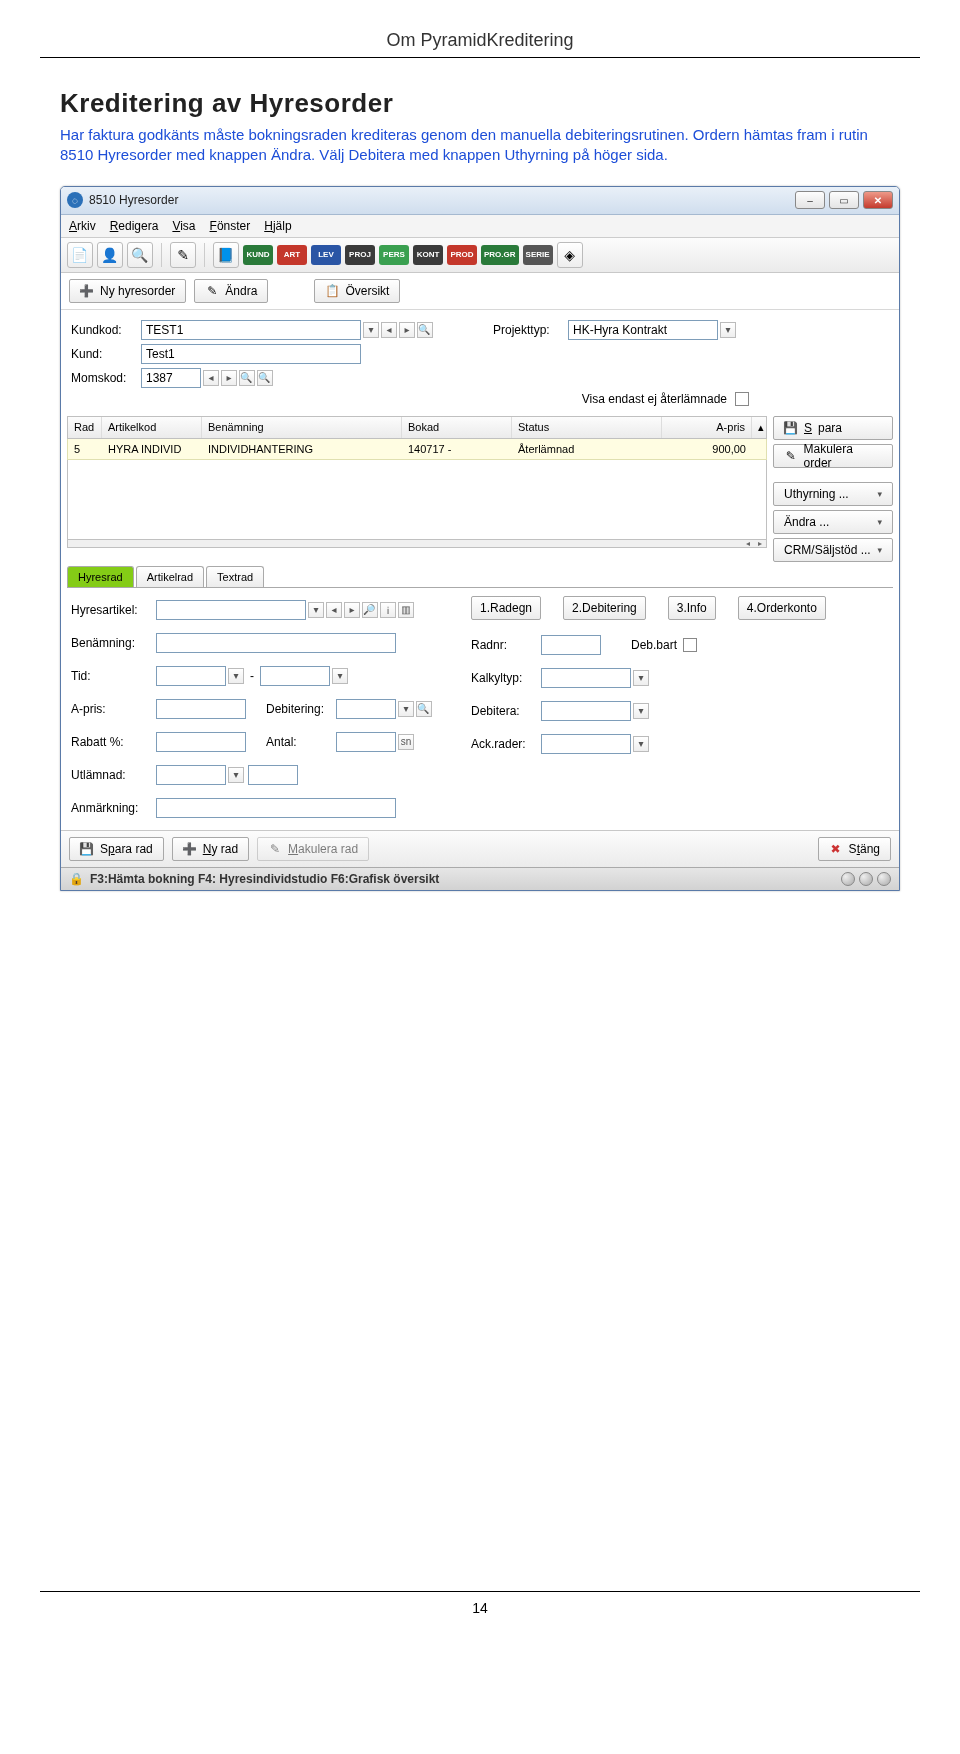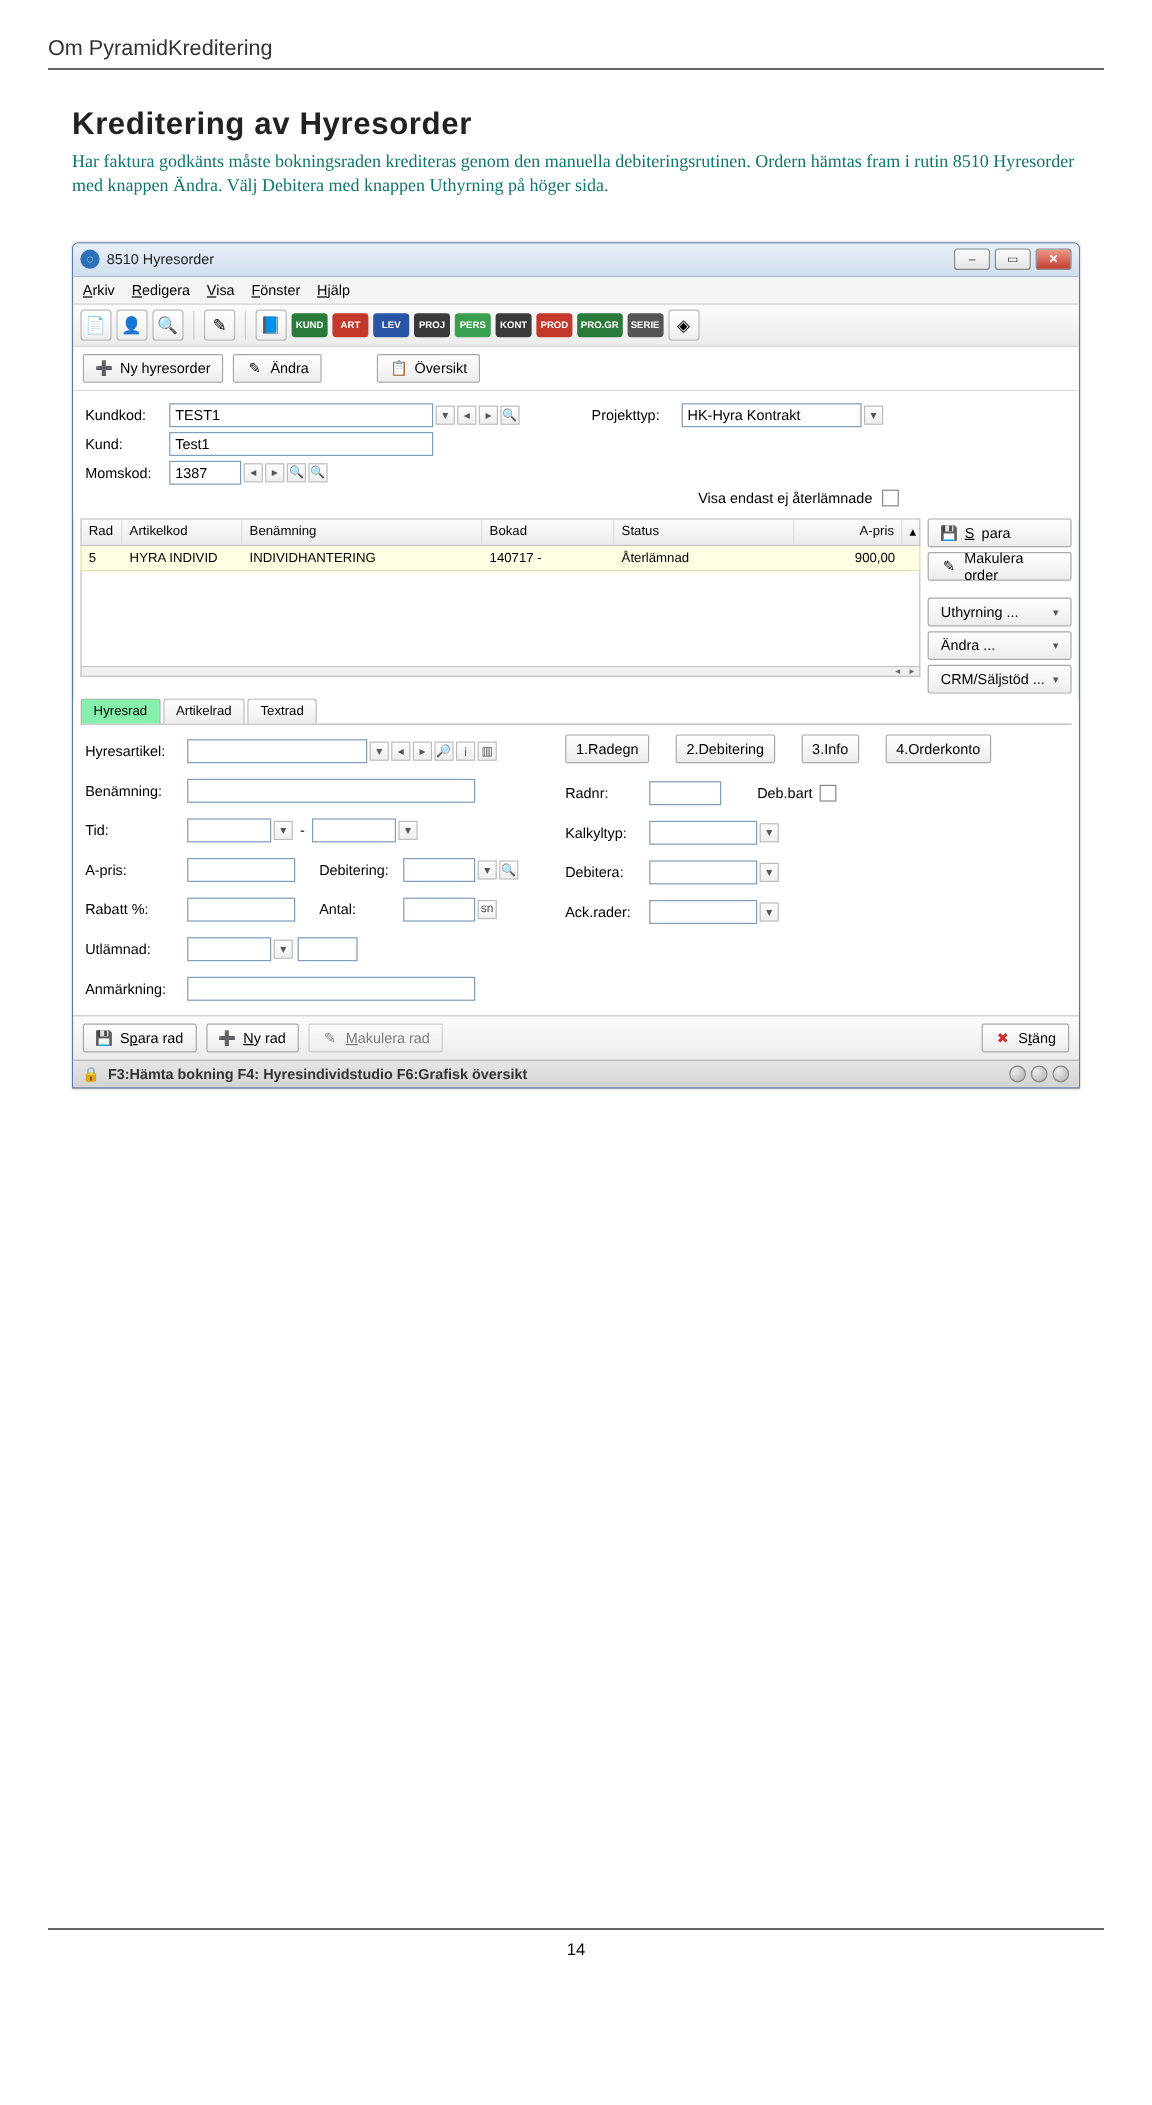--- a/index.html
+++ b/index.html
@@ -1,22 +1,22 @@
 <!DOCTYPE html>
 <html><head>
 <meta charset="utf-8">
 <style>
   *{box-sizing:border-box;margin:0;padding:0;font-family:Arial,Helvetica,sans-serif}
   body{background:#fff;width:960px;margin:0 auto;font-size:12px;color:#000}
   .page{padding:30px 40px 20px 40px}
-  .doc-hdr{display:flex;justify-content:flex-start;font-size:18px;color:#333;margin-bottom:6px;font-family:'Trebuchet MS',Arial,sans-serif}
+  .doc-hdr{display:flex;justify-content:center;font-size:18px;color:#333;margin-bottom:6px;font-family:'Trebuchet MS',Arial,sans-serif}
   .doc-rule{border:none;border-top:1.5px solid #000;margin-bottom:30px}
   .doc-body{padding:0 20px}
   .doc-title{font-size:26px;font-weight:600;color:#222;margin-bottom:6px;font-family:'Trebuchet MS',Arial,sans-serif;letter-spacing:.5px}
-  .doc-para{font-size:15px;line-height:1.35;color:#0f766e;margin-bottom:36px;font-family:Liberation Serif, serif}
+  .doc-para{font-size:15px;line-height:1.35;color:#1d4ed8;margin-bottom:20px;font-family:Liberation Sans, sans-serif}
   
   .win{border:1px solid #5a7aa8;border-radius:5px 5px 0 0;overflow:hidden;box-shadow:0 0 2px rgba(0,0,0,.3);background:#fff}
   .titlebar{height:28px;background:linear-gradient(#e9f0f8,#d0deee);display:flex;align-items:center;padding:0 6px;border-bottom:1px solid #a5b9d0}
   .titlebar .app-icon{width:16px;height:16px;background:#2b70b8;border-radius:50%;margin-right:6px;display:flex;align-items:center;justify-content:center;color:#fff;font-size:10px}
   .titlebar .title{font-size:12px;color:#222}
   .winctrl{margin-left:auto;display:flex;gap:4px}
   .winbtn{width:30px;height:18px;border:1px solid #888;border-radius:3px;background:linear-gradient(#fdfdfd,#e4e4e4);display:flex;align-items:center;justify-content:center;font-size:10px;color:#333}
   .winbtn.close{background:linear-gradient(#e98,#c43b2e);color:#fff;font-weight:bold}
   
   .menubar{display:flex;gap:14px;padding:4px 8px;background:#f4f4f4;border-bottom:1px solid #ccc;font-size:12px}
@@ -49,21 +49,21 @@
   .gscroll{height:8px;border:1px solid #c0c0c0;border-top:none;background:#f0f0f0;display:flex;justify-content:flex-end;align-items:center}
   .gscroll span{font-size:8px;color:#666;padding:0 4px}
   .col-rad{width:34px}.col-art{width:100px}.col-ben{width:200px}.col-bok{width:110px}.col-stat{width:130px;flex:1}.col-pris{width:90px;text-align:right}
   
   .sidebtns{width:120px;display:flex;flex-direction:column;gap:4px}
   .sidebtns .abtn{justify-content:flex-start;width:100%;position:relative}
   .abtn .arrow{margin-left:auto;font-size:9px;color:#555}
   
   .tabrow{display:flex;gap:0;padding:0 6px;background:#fff}
   .tab{padding:4px 10px;border:1px solid #aaa;border-bottom:none;background:linear-gradient(#fff,#ececec);font-size:11px;border-radius:3px 3px 0 0;margin-right:2px}
-  .tab.active{background:#86efac}
+  .tab.active{background:#84cc16}
   .tabunderline{border-top:1px solid #aaa;margin:0 6px}
   
   .lower{display:flex;padding:8px 10px;gap:20px;background:#fff}
   .lcol{display:flex;flex-direction:column;gap:5px}
   .lcol .frow .flabel{width:85px}
   
   .rbtns{display:flex;gap:22px;margin-bottom:6px}
   .rbtns .abtn{padding:0 8px}
   
   .bottom{display:flex;align-items:center;gap:8px;padding:6px 8px;background:linear-gradient(#fcfcfc,#ebebeb);border-top:1px solid #c8c8c8}

